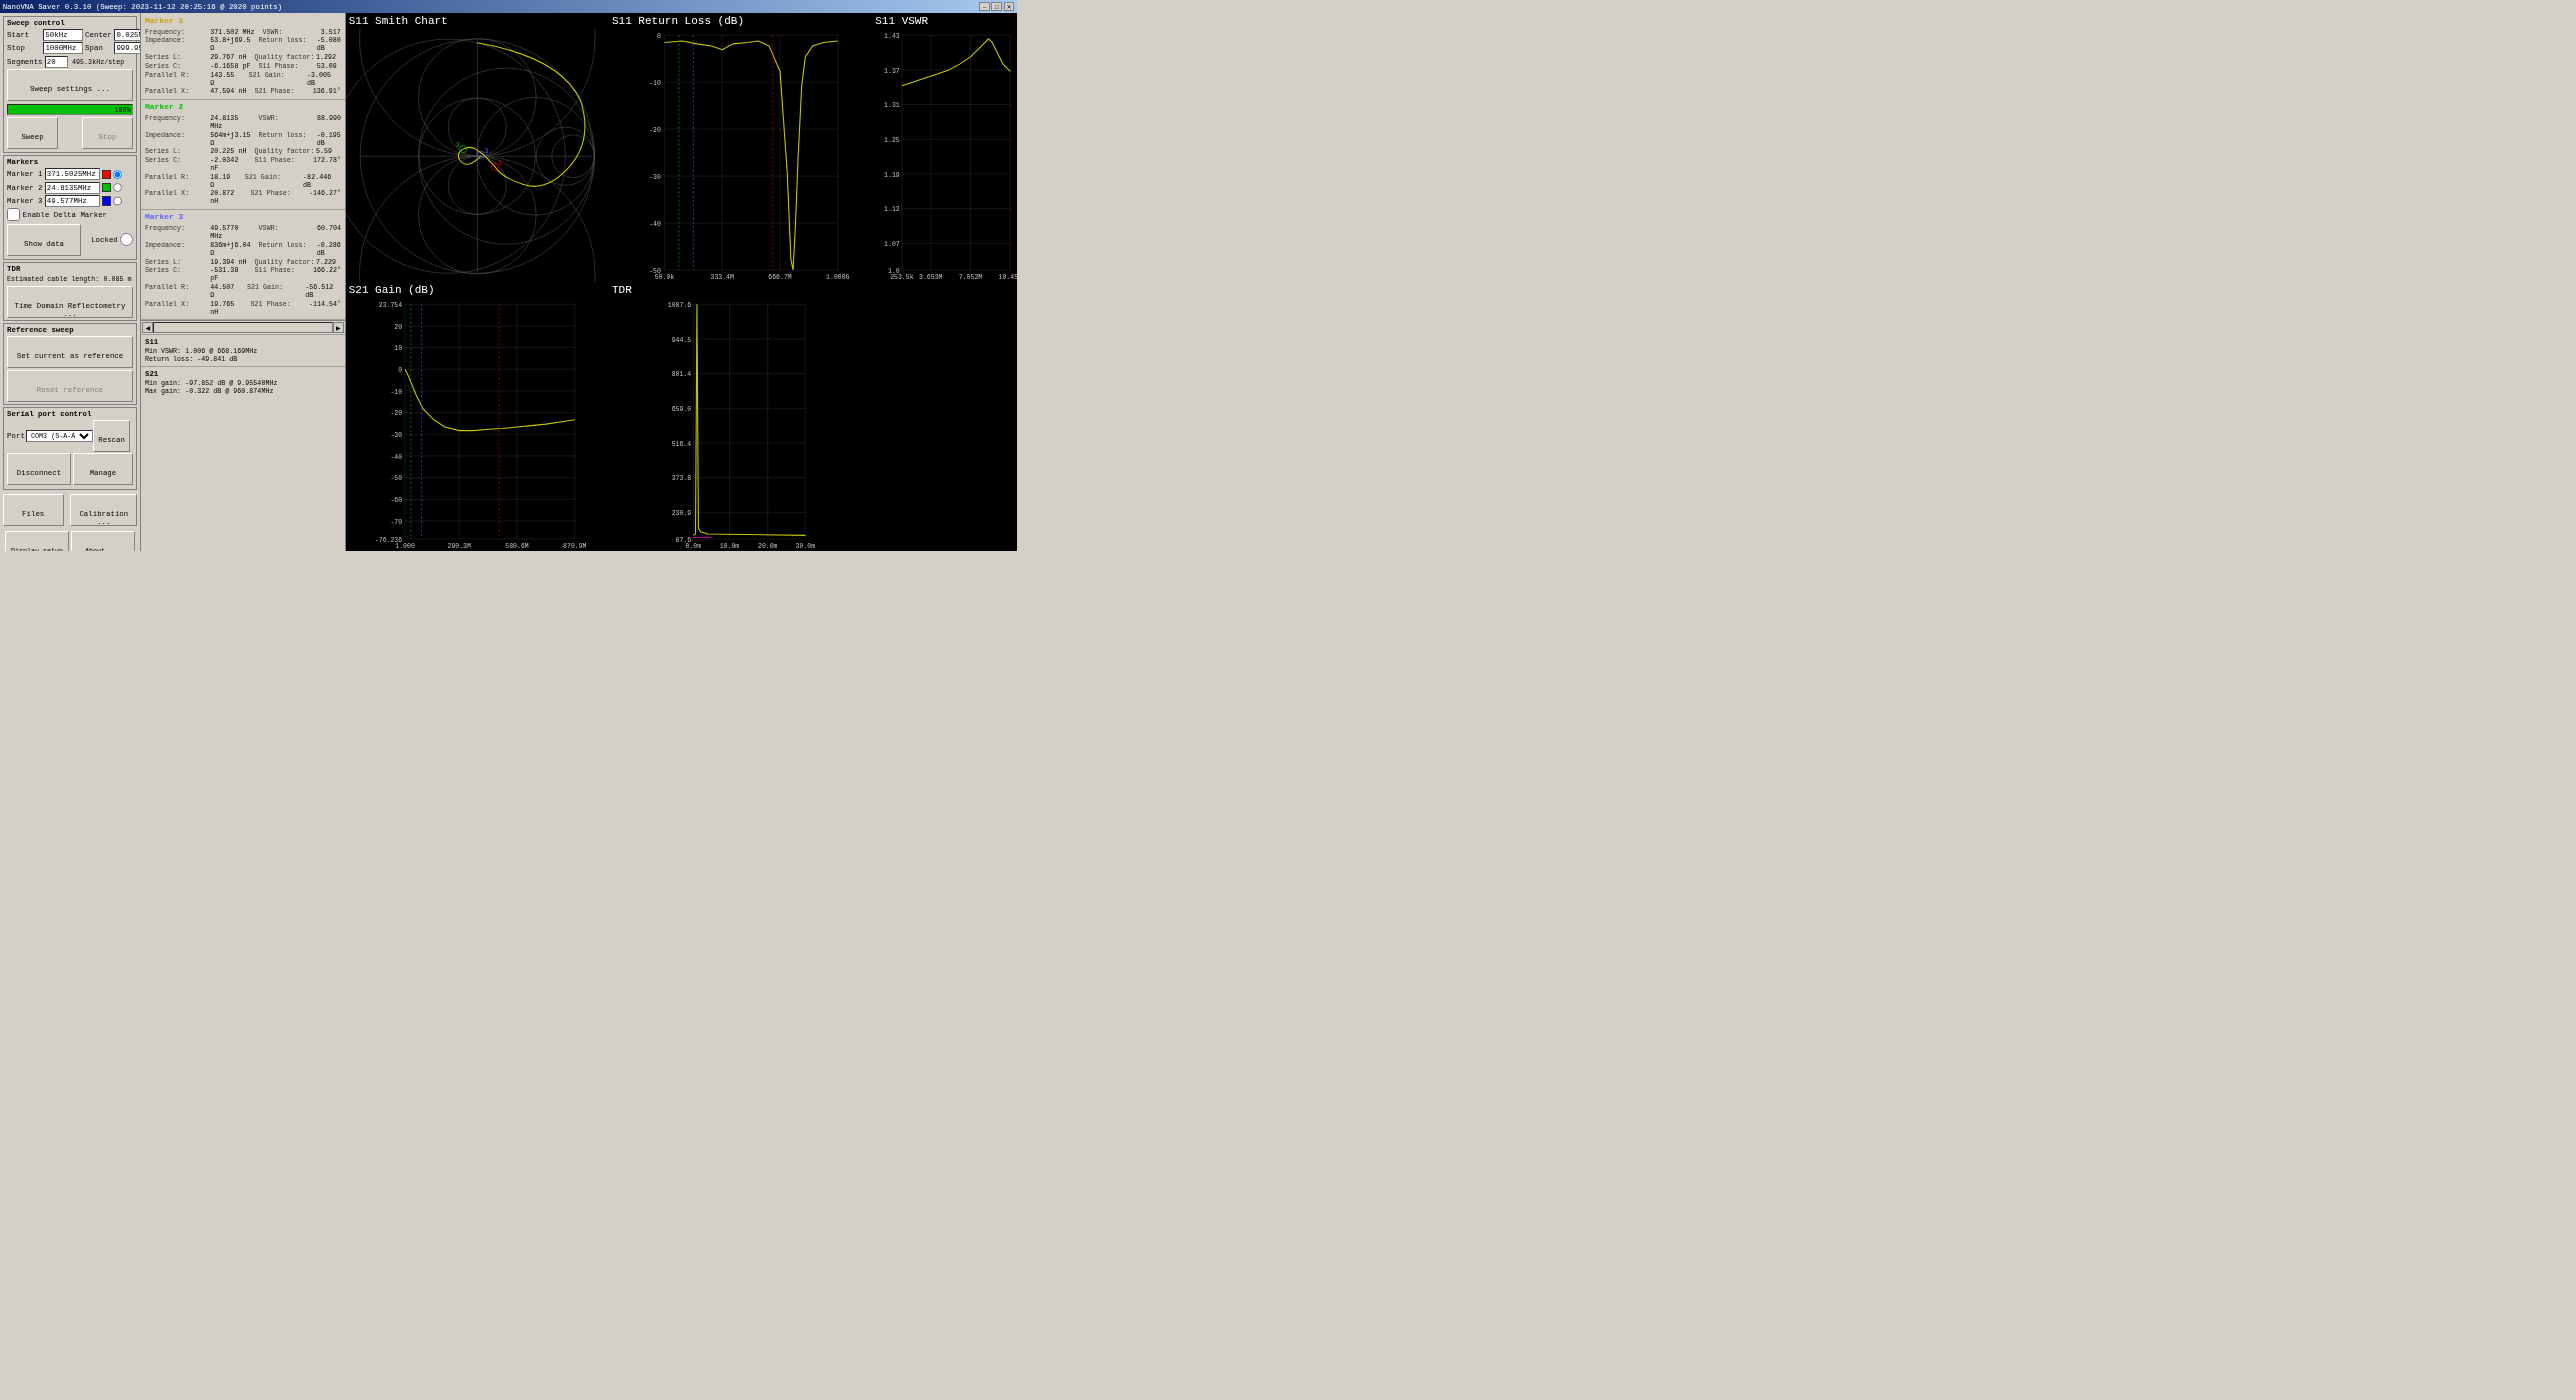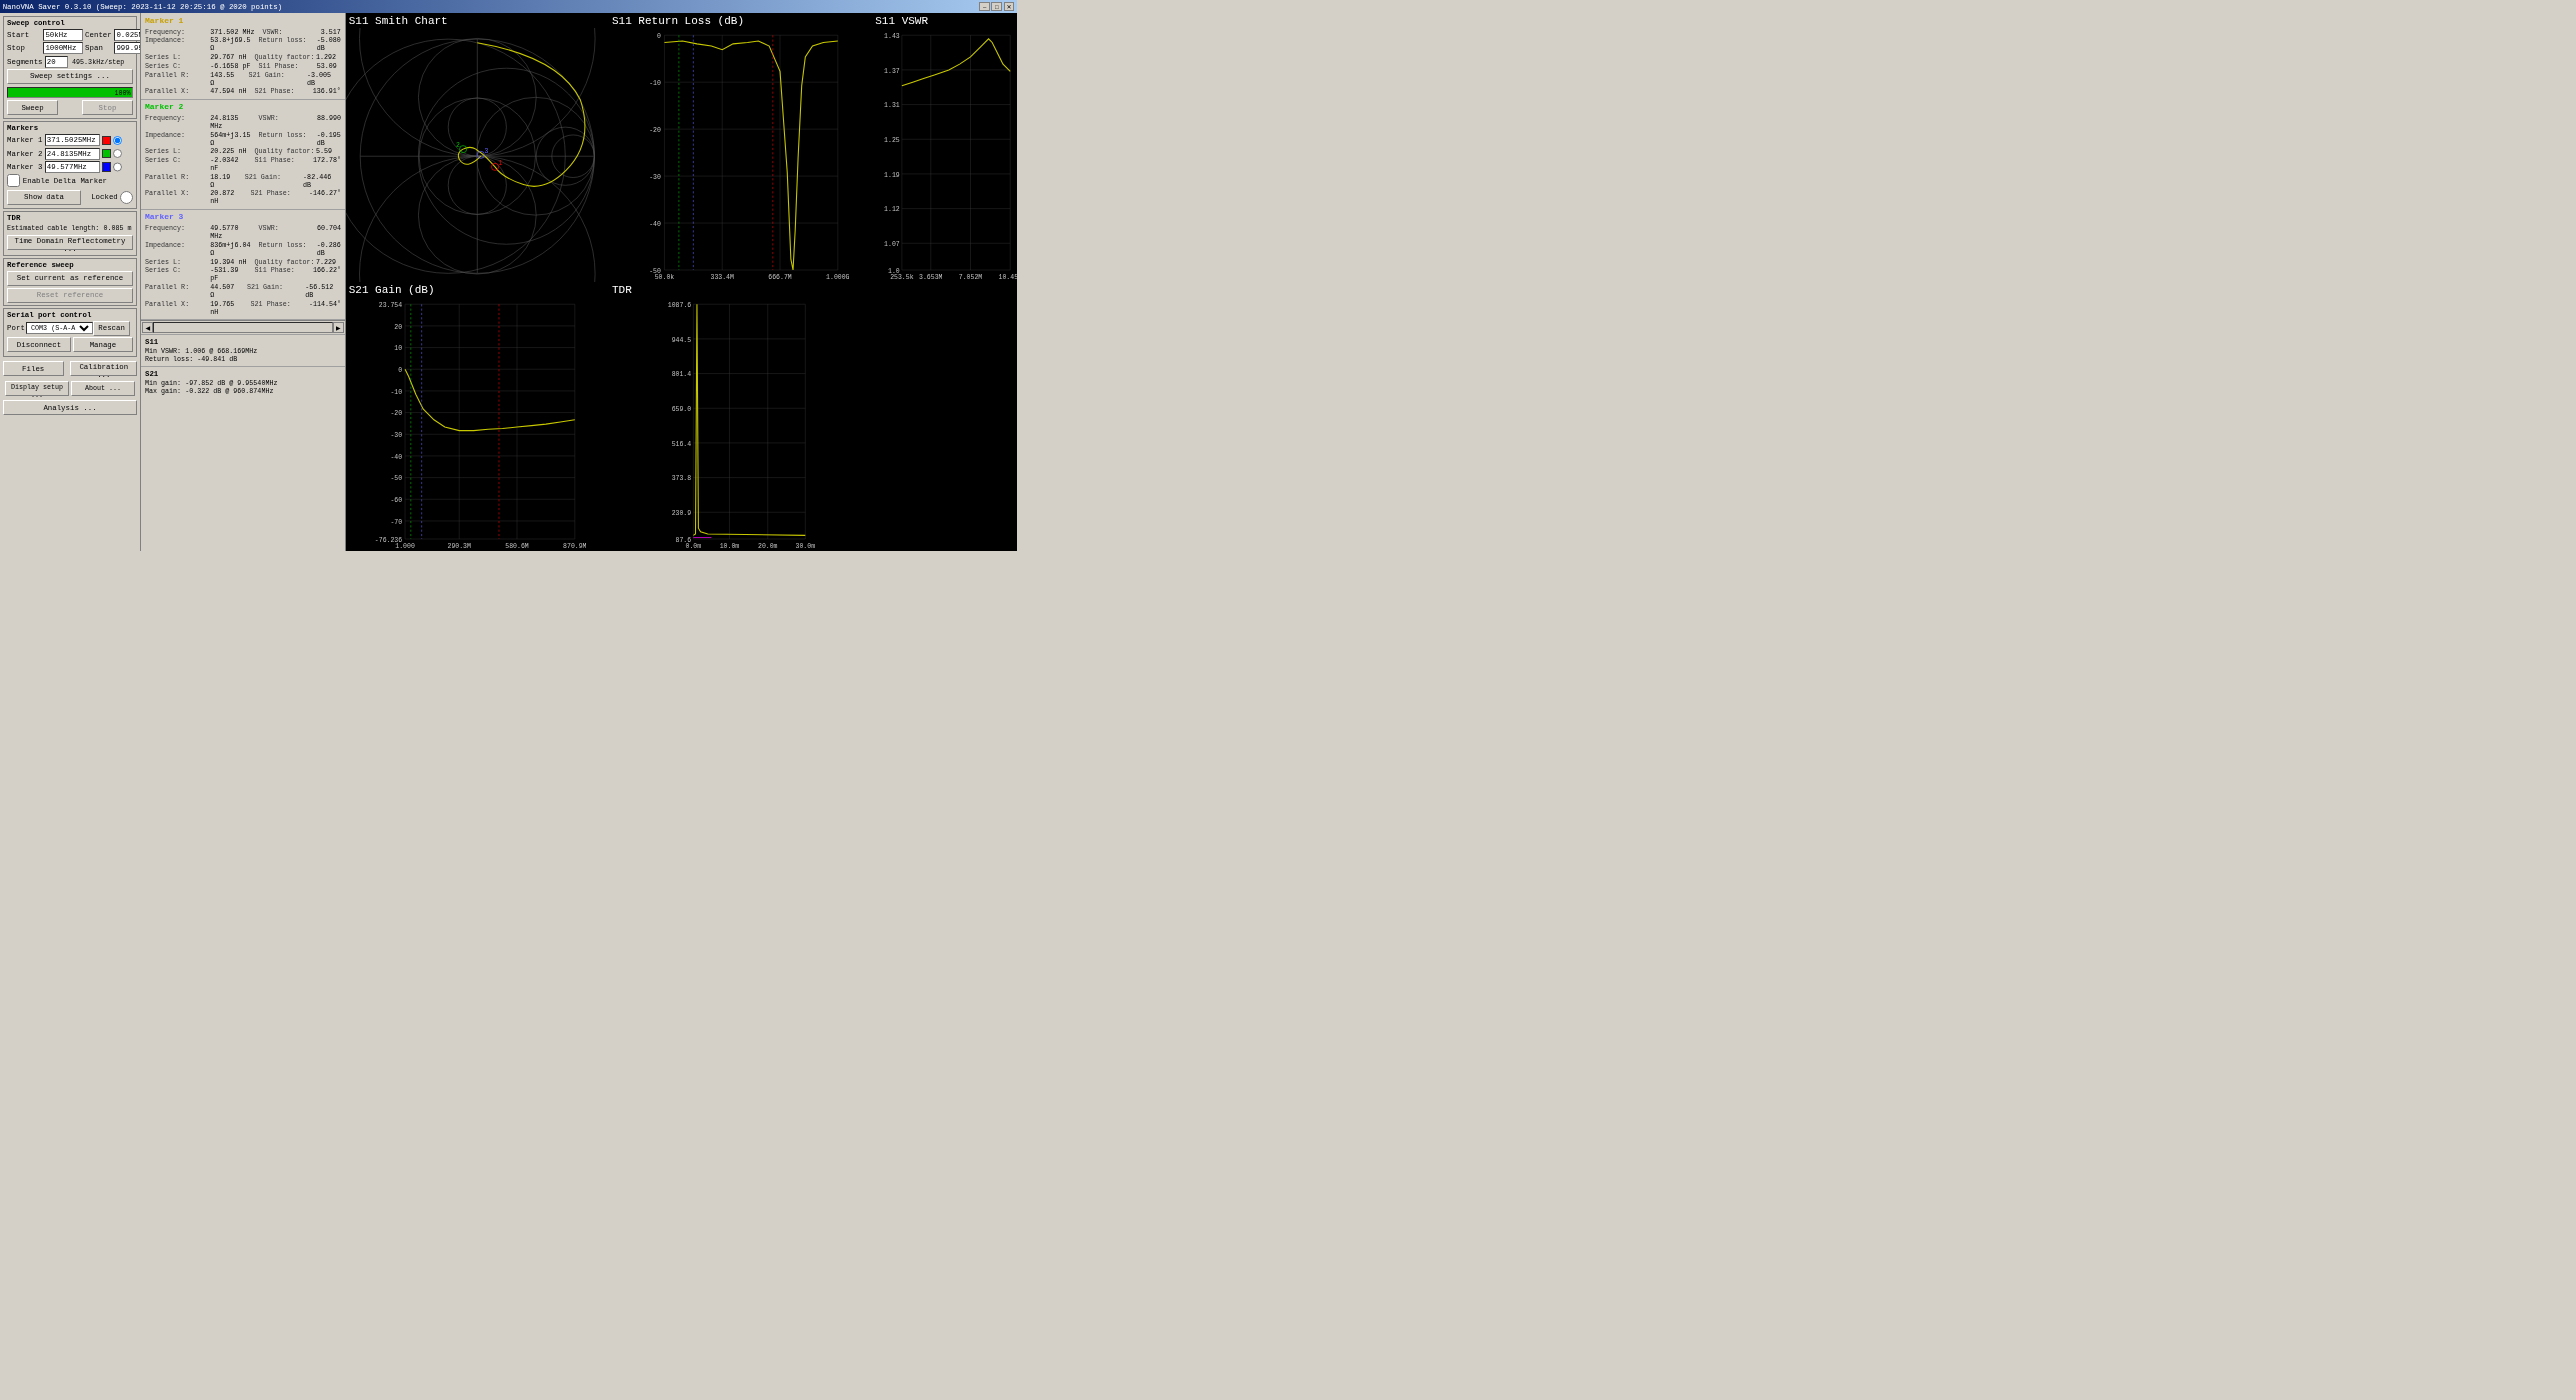--- a/index.html
+++ b/index.html
@@ -75,22 +75,22 @@
       padding: 0 1.3px;
     }
     .input-sm { width: 40px; }
     .button {
       background: #d4d0c8;
       border: 1.3px solid;
       border-color: #ffffff #808080 #808080 #ffffff;
       font-size: 7.4px;
       font-family: 'Courier New', monospace;
       cursor: pointer;
-      padding: 1px 4px;
-      height: 15px;
+      padding: 15px 4px;
+      height: 25px;
     }
     .button-full { width: 100%; }
     .progress-bar-container {
       border: 0.7px inset #808080;
       background: white;
       height: 10.8px;
       margin: 1.3px 0;
       position: relative;
     }
     .progress-bar-fill {

